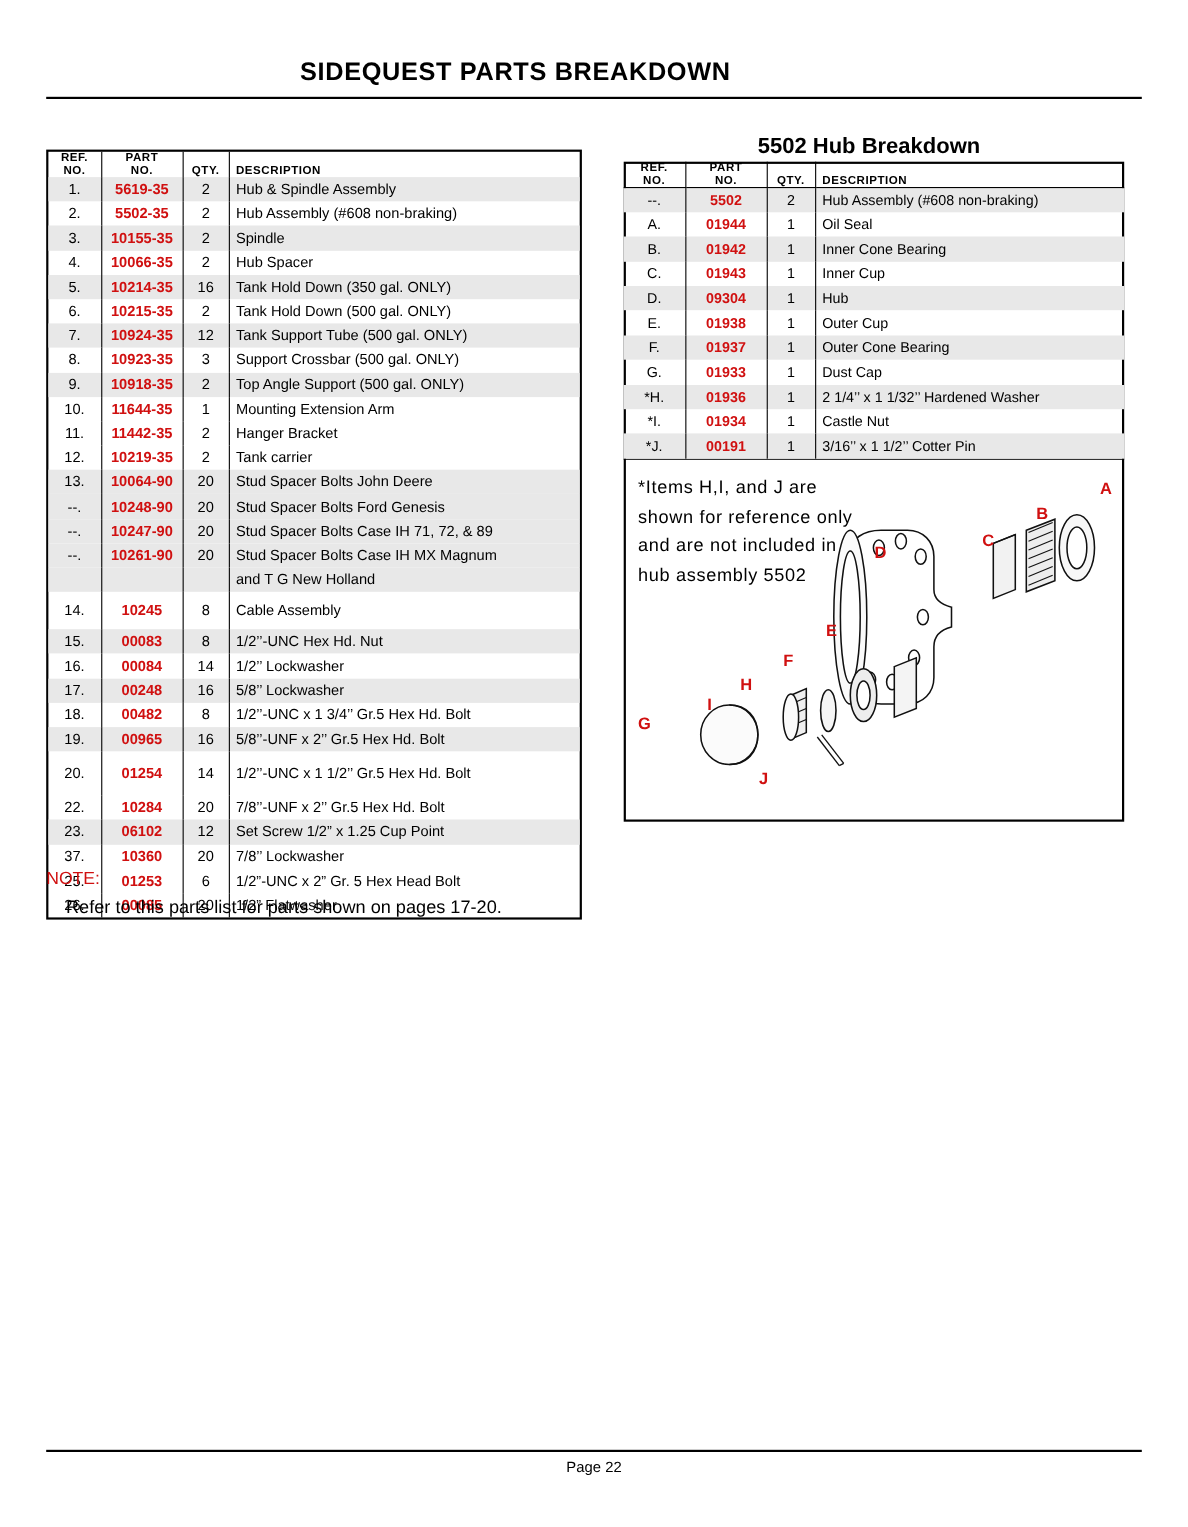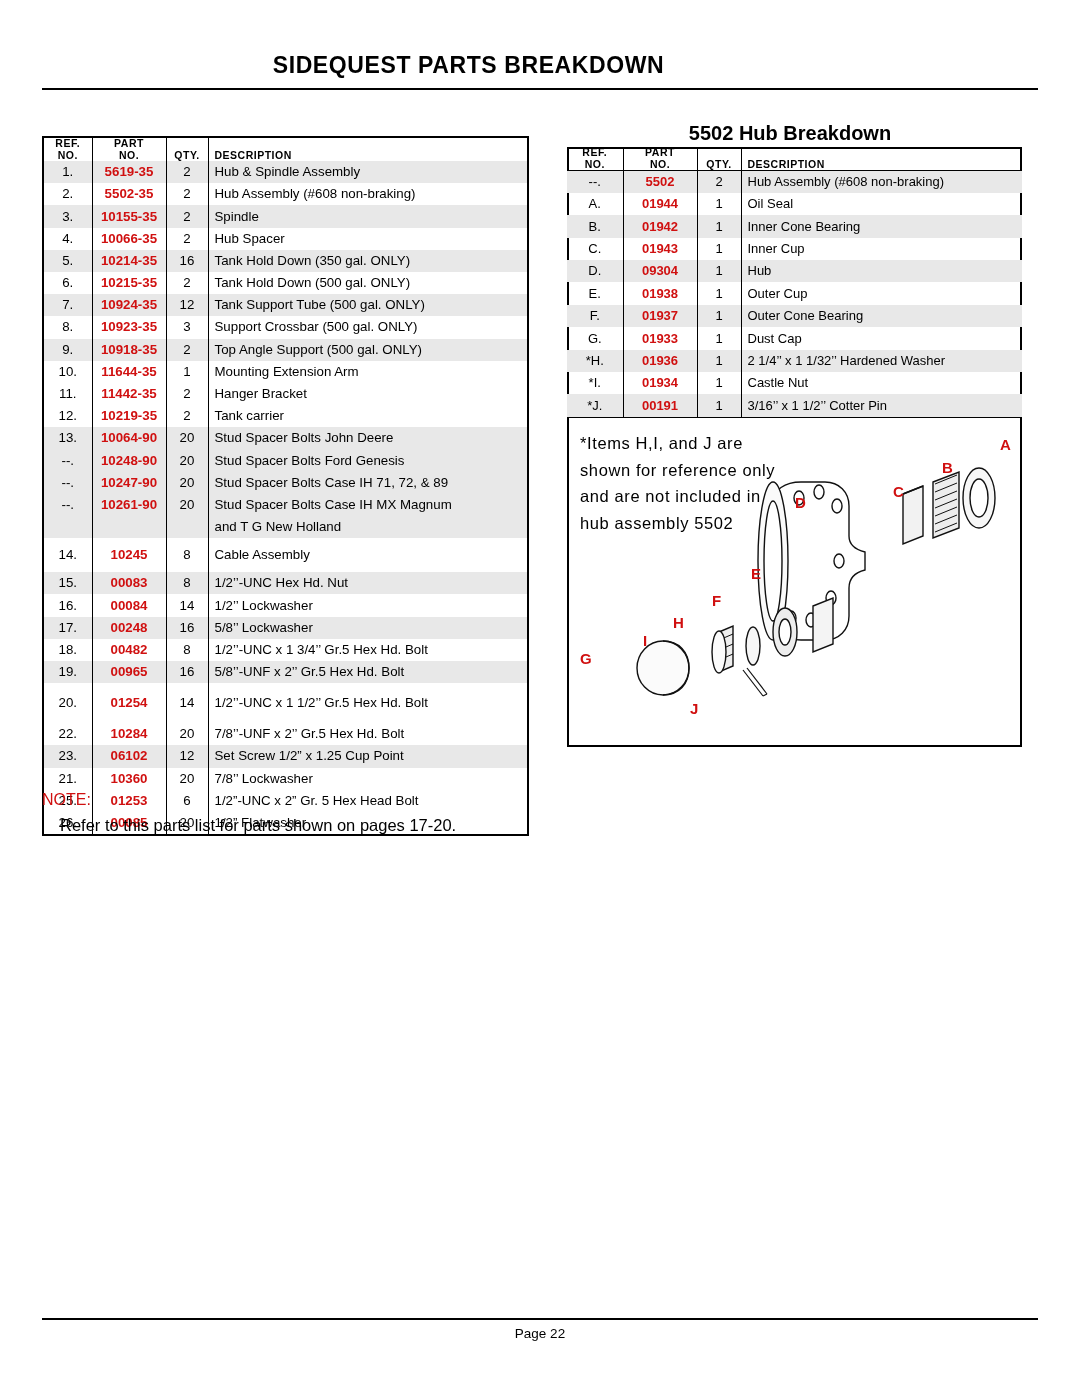--- a/index.html
+++ b/index.html
@@ -349,21 +349,21 @@
           <td class="c-qty v-sep-qty">20</td>
           <td class="c-desc">7/8’’-UNF x 2’’ Gr.5 Hex Hd. Bolt</td>
         </tr>
         <tr class="shade" style="height: 22.2px;">
           <td class="c-ref v-sep-ref">23.</td>
           <td class="c-part v-sep-part"><span class="redpart">06102</span></td>
           <td class="c-qty v-sep-qty">12</td>
           <td class="c-desc">Set Screw 1/2” x 1.25 Cup Point</td>
         </tr>
         <tr style="height: 22.2px;">
-          <td class="c-ref v-sep-ref">21.</td>
+          <td class="c-ref v-sep-ref">37.</td>
           <td class="c-part v-sep-part"><span class="redpart">10360</span></td>
           <td class="c-qty v-sep-qty">20</td>
           <td class="c-desc">7/8’’ Lockwasher</td>
         </tr>
         <tr style="height: 22.2px;">
           <td class="c-ref v-sep-ref">25.</td>
           <td class="c-part v-sep-part"><span class="redpart">01253</span></td>
           <td class="c-qty v-sep-qty">6</td>
           <td class="c-desc">1/2”-UNC x 2” Gr. 5 Hex Head Bolt</td>
         </tr>

